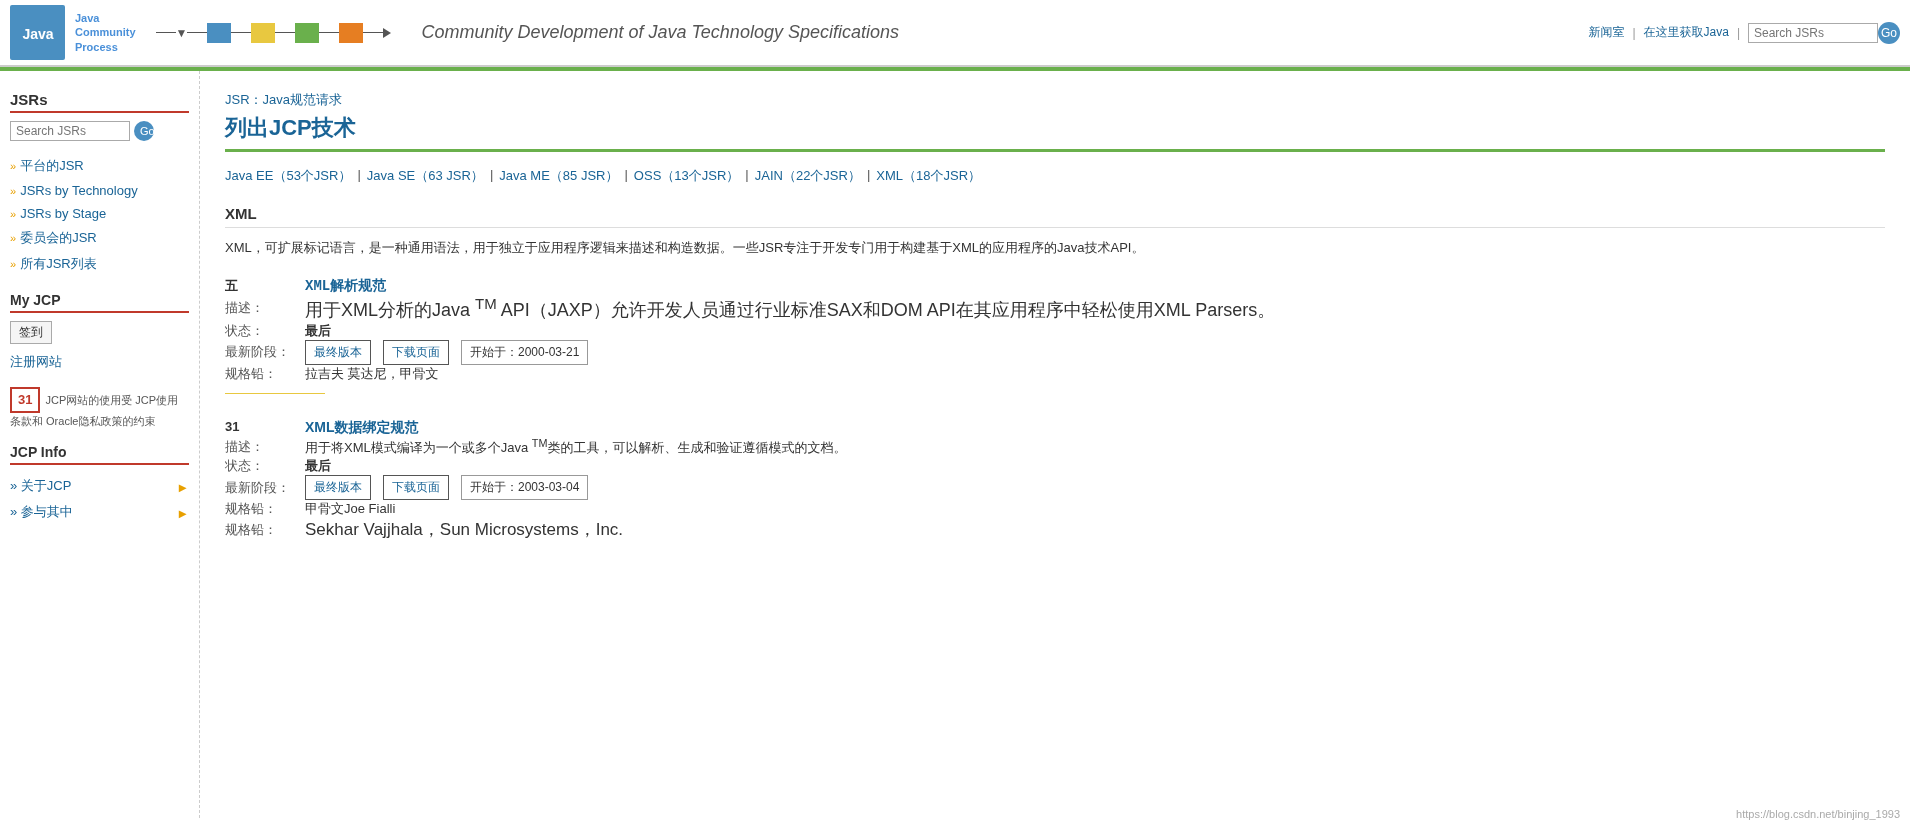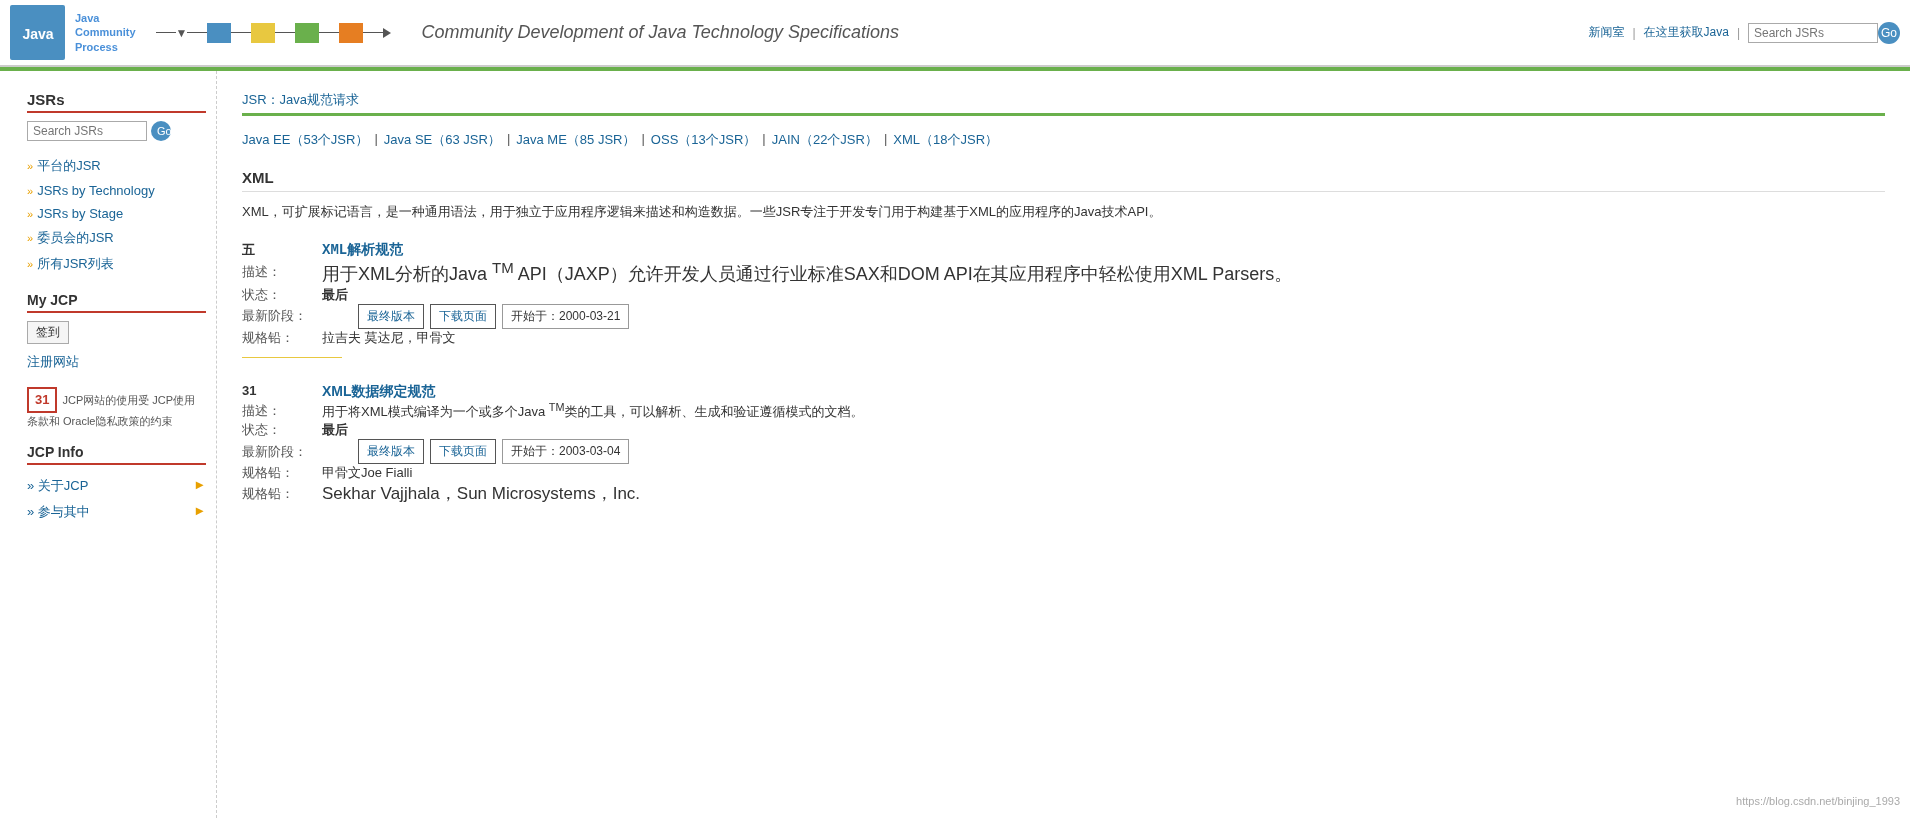--- a/index.html
+++ b/index.html
@@ -84,21 +84,20 @@
     
     #header-bar {
       height: 4px;
       background: linear-gradient(to right, #6ab04c, #6ab04c);
     }
 
     
     #layout {
       display: flex;
       min-height: calc(100vh - 80px);
-      padding-left: 17px;
     }
 
     
     #sidebar {
       width: 200px;
       flex-shrink: 0;
       padding: 20px 10px;
       border-right: 1px dashed #ccc;
     }
     .sidebar-section-title {
@@ -188,21 +187,21 @@
       font-size: 14px;
       font-weight: bold;
       color: #333;
       border-bottom: 2px solid #c0392b;
       padding-bottom: 3px;
       margin-top: 15px;
       margin-bottom: 8px;
     }
     .sidebar-nav-item2 {
       display: flex;
-      align-items: flex-start;
+      align-items: flex-end;
       justify-content: space-between;
       padding: 4px 0;
       color: #1a6496;
       cursor: pointer;
       font-size: 13px;
     }
     .arrow-right { color: #e8a000; }
 
     
     #main {
@@ -269,23 +268,22 @@
       font-size: 14px;
       text-decoration: none;
       cursor: pointer;
       grid-column: 2;
       grid-row: 1;
     }
 
     .phase-buttons {
       display: flex;
       align-items: center;
-      gap: 6px;
+      gap: 12px;
       flex-wrap: wrap;
-      margin-left: 36px;
     }
     .phase-btn {
       border: 1px solid #555;
       background: #fff;
       padding: 3px 8px;
       font-size: 12px;
       cursor: pointer;
       color: #1a6496;
     }
     .phase-date {
@@ -298,21 +296,21 @@
     .jsr-divider {
       border: none;
       border-bottom: 1px solid #e8c840;
       width: 100px;
       margin: 10px 0;
     }
 
     
     #watermark {
       position: fixed;
-      bottom: 20px;
+      bottom: 7px;
       right: 10px;
       font-size: 11px;
       color: #aaa;
     }
 
     
     .diagram-container {
       display: flex;
       align-items: center;
       margin-left: 10px;
@@ -424,20 +422,21 @@
       <span class="arrow-right">►</span>
     </div>
     <div class="sidebar-nav-item2">
       <span>» <span>参与其中</span></span>
       <span class="arrow-right">►</span>
     </div>
   </div>
 
   <div id="main">
     <div class="breadcrumb">JSR：Java规范请求</div>
+    <div class="page-title">列出JCP技术</div>
     <div class="title-underline"></div>
 
     <div class="filter-tabs">
       <a class="filter-tab">Java EE（53个JSR）</a>
       <span class="filter-sep">|</span>
       <a class="filter-tab">Java SE（63 JSR）</a>
       <span class="filter-sep">|</span>
       <a class="filter-tab">Java ME（85 JSR）</a>
       <span class="filter-sep">|</span>
       <a class="filter-tab">OSS（13个JSR）</a>

